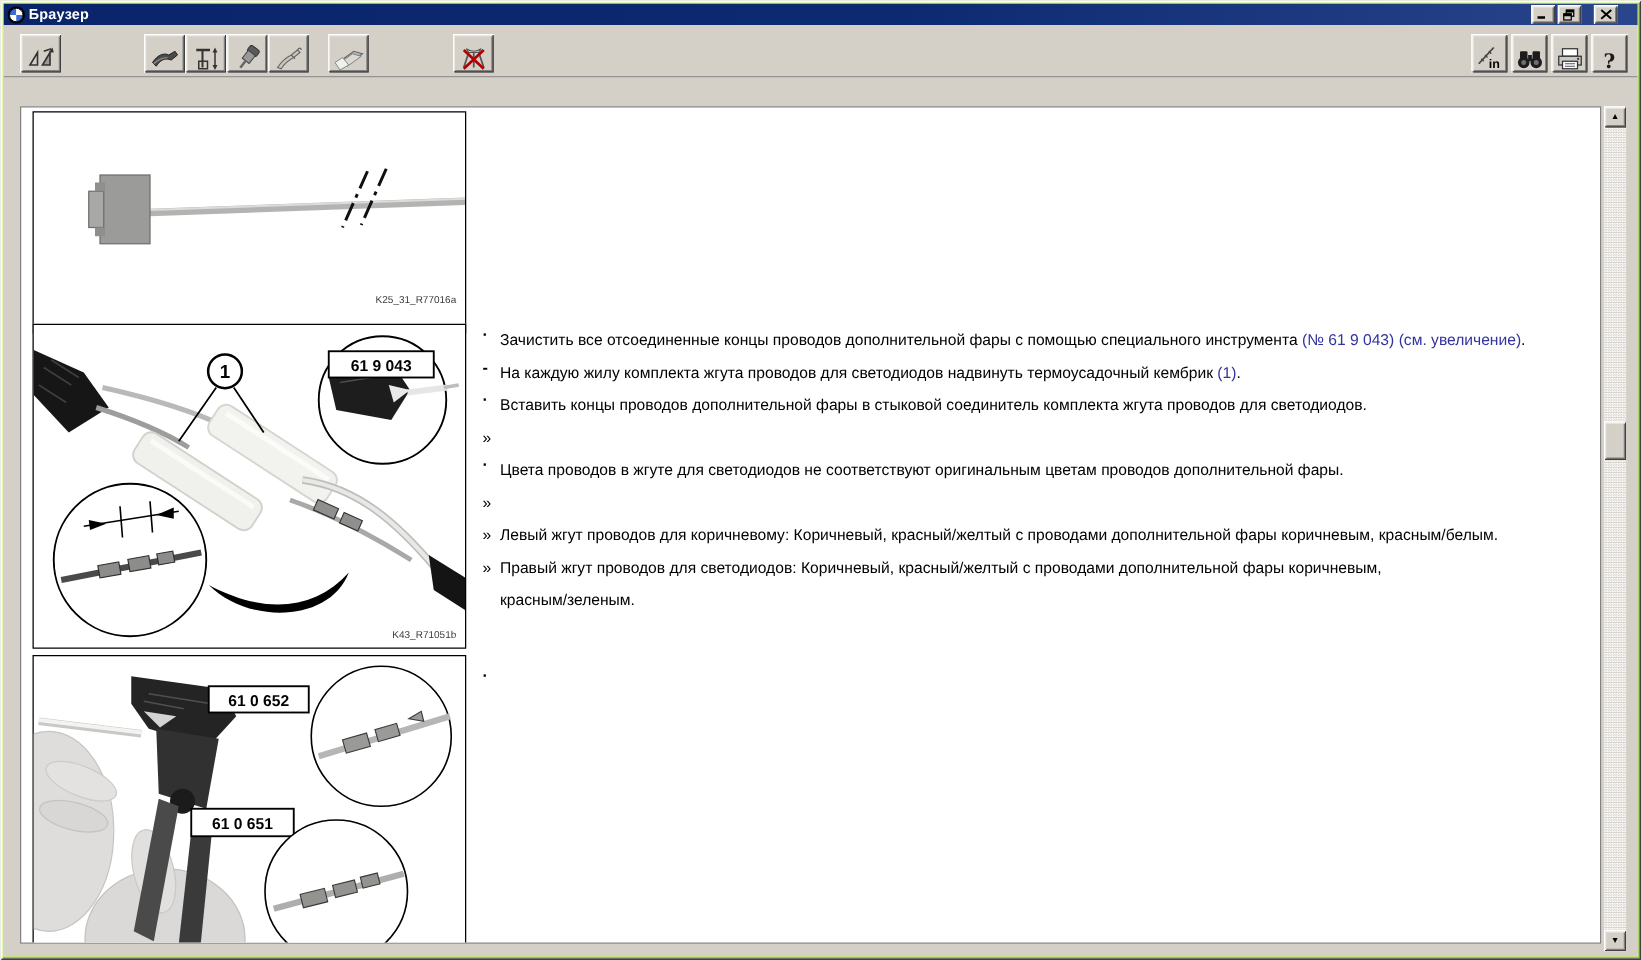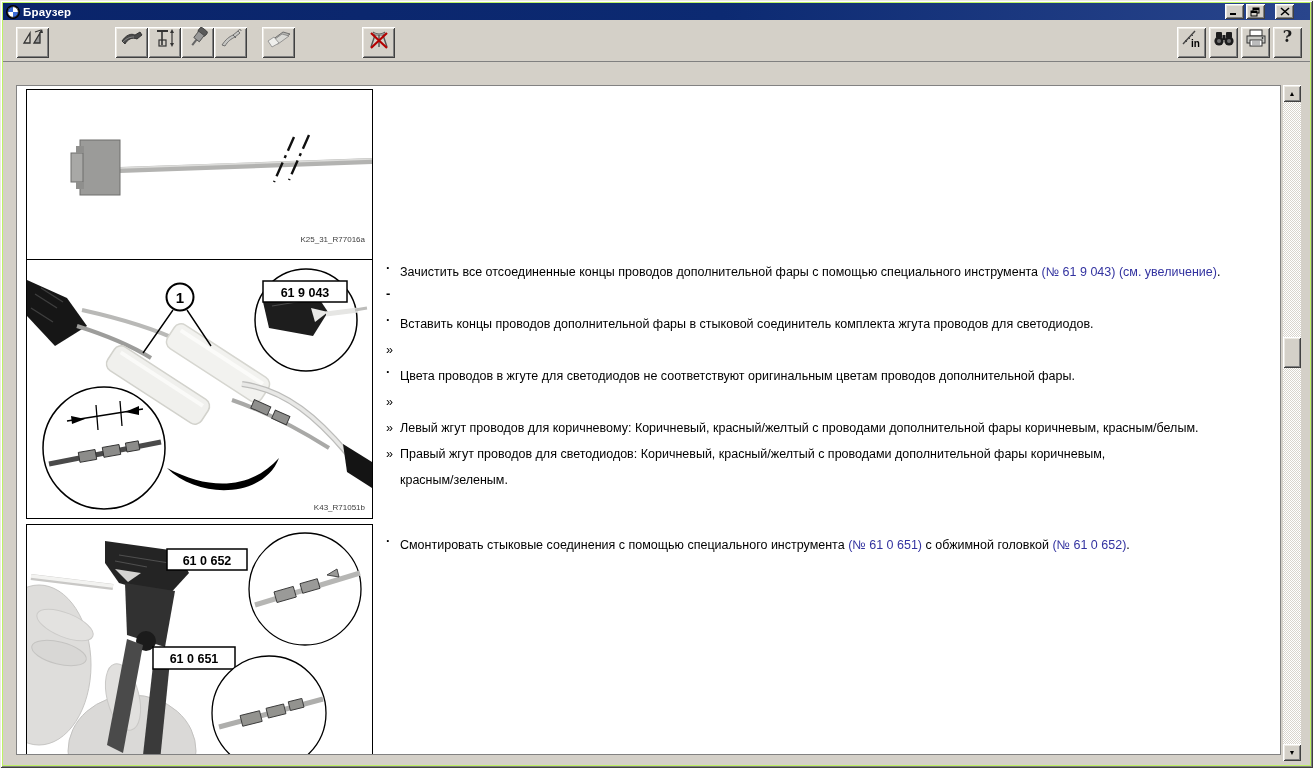--- a/index.html
+++ b/index.html
@@ -13,21 +13,21 @@
     display:flex;align-items:center;padding:0 2px;}
   .app-icon{width:15px;height:15px;display:flex;align-items:center;justify-content:center;}
   .title-text{color:#fff;font-size:11.5px;font-weight:bold;margin-left:3px;letter-spacing:.2px;}
   .win-controls{margin-left:auto;display:flex;align-items:center;gap:2px;padding-right:14px;}
   .win-btn{width:19px;height:15px;background:#d4d0c8;display:flex;align-items:center;justify-content:center;
     box-shadow:inset 1px 1px 0 #fff, inset -1px -1px 0 #404040, inset 2px 2px 0 #ece9e2, inset -2px -2px 0 #808080;}
   .win-btn.close{margin-left:8px;}
   
   .toolbar{position:absolute;left:3px;top:20px;right:3px;height:42px;background:#d4d0c8;
     border-bottom:1px solid #808080;box-shadow:0 1px 0 #fff;}
-  .tb-btn{position:absolute;top:7px;width:33px;height:31px;background:#d4d0c8;display:flex;align-items:flex-start;justify-content:center;
+  .tb-btn{position:absolute;top:7px;width:33px;height:31px;background:#d4d0c8;display:flex;align-items:flex-end;justify-content:center;
     box-shadow:inset 1px 1px 0 #fff, inset -1px -1px 0 #404040, inset 2px 2px 0 #ece9e2, inset -2px -2px 0 #808080;}
   .tb-right{position:absolute;top:7px;right:8px;display:flex;gap:3px;}
   .tb-right .tb-btn{position:static;width:29px;height:31px;}
   .help-glyph{font-size:16px;font-weight:bold;color:#1a1a1a;font-family:"DejaVu Serif",serif;}
   
   .content{position:absolute;left:3px;top:62px;right:3px;bottom:3px;background:#d4d0c8;}
   .panel{position:absolute;left:13px;top:23px;width:1265px;height:670px;background:#fff;
     border:1px solid #828282;overflow:hidden;}
   .figure{position:absolute;left:9px;width:347px;background:#fff;border:1px solid #000;}
   .figure svg{display:block;}
@@ -314,20 +314,21 @@
         </svg>
       </div>
 
       <div class="instructions">
           <div class="para">
             <span class="bullet tick">·</span>
             <span class="ptext"><span>Зачистить все отсоединенные концы проводов дополнительной фары с помощью специального инструмента </span><span class="link">(№ 61 9 043)</span><span> </span><span class="link">(см. увеличение)</span><span>.</span></span>
           </div>
           <div class="para">
             <span class="bullet tick">-</span>
+            <span class="ptext"><span>На каждую жилу комплекта жгута проводов для светодиодов надвинуть термоусадочный кембрик </span><span class="link">(1)</span><span>.</span></span>
           </div>
           <div class="para">
             <span class="bullet tick">·</span>
             <span class="ptext"><span>Вставить концы проводов дополнительной фары в стыковой соединитель комплекта жгута проводов для светодиодов.</span></span>
           </div>
           <div class="para">
             <span class="bullet arrow">»</span>
           </div>
           <div class="para">
             <span class="bullet tick">·</span>
@@ -339,21 +340,20 @@
           <div class="para">
             <span class="bullet arrow">»</span>
             <span class="ptext"><span>Левый жгут проводов для коричневому: </span><span class="bold">Коричневый, красный/желтый</span><span> с проводами дополнительной фары </span><span class="bold">коричневым, красным/белым</span><span>.</span></span>
           </div>
           <div class="para">
             <span class="bullet arrow">»</span>
             <span class="ptext"><span>Правый жгут проводов для светодиодов: </span><span class="bold">Коричневый, красный/желтый</span><span> с проводами дополнительной фары </span><span class="bold">коричневым,</span><br><span class="bold">красным/зеленым</span><span>.</span></span>
           </div>
           <div class="para gap">
             <span class="bullet tick">·</span>
-            <span class="ptext"><span>Смонтировать стыковые соединения с помощью специального инструмента </span><span class="link">(№ 61 0 651)</span><span> с обжимной головкой </span><span class="link">(№ 61 0 652)</span><span>.</span></span>
           </div>
         </div>
     </div>
 
     <div class="scrollbar">
       <div class="sb-btn sb-up">
           <span>▲</span>
         </div>
       <div class="sb-thumb"></div>
       <div class="sb-btn sb-down">

